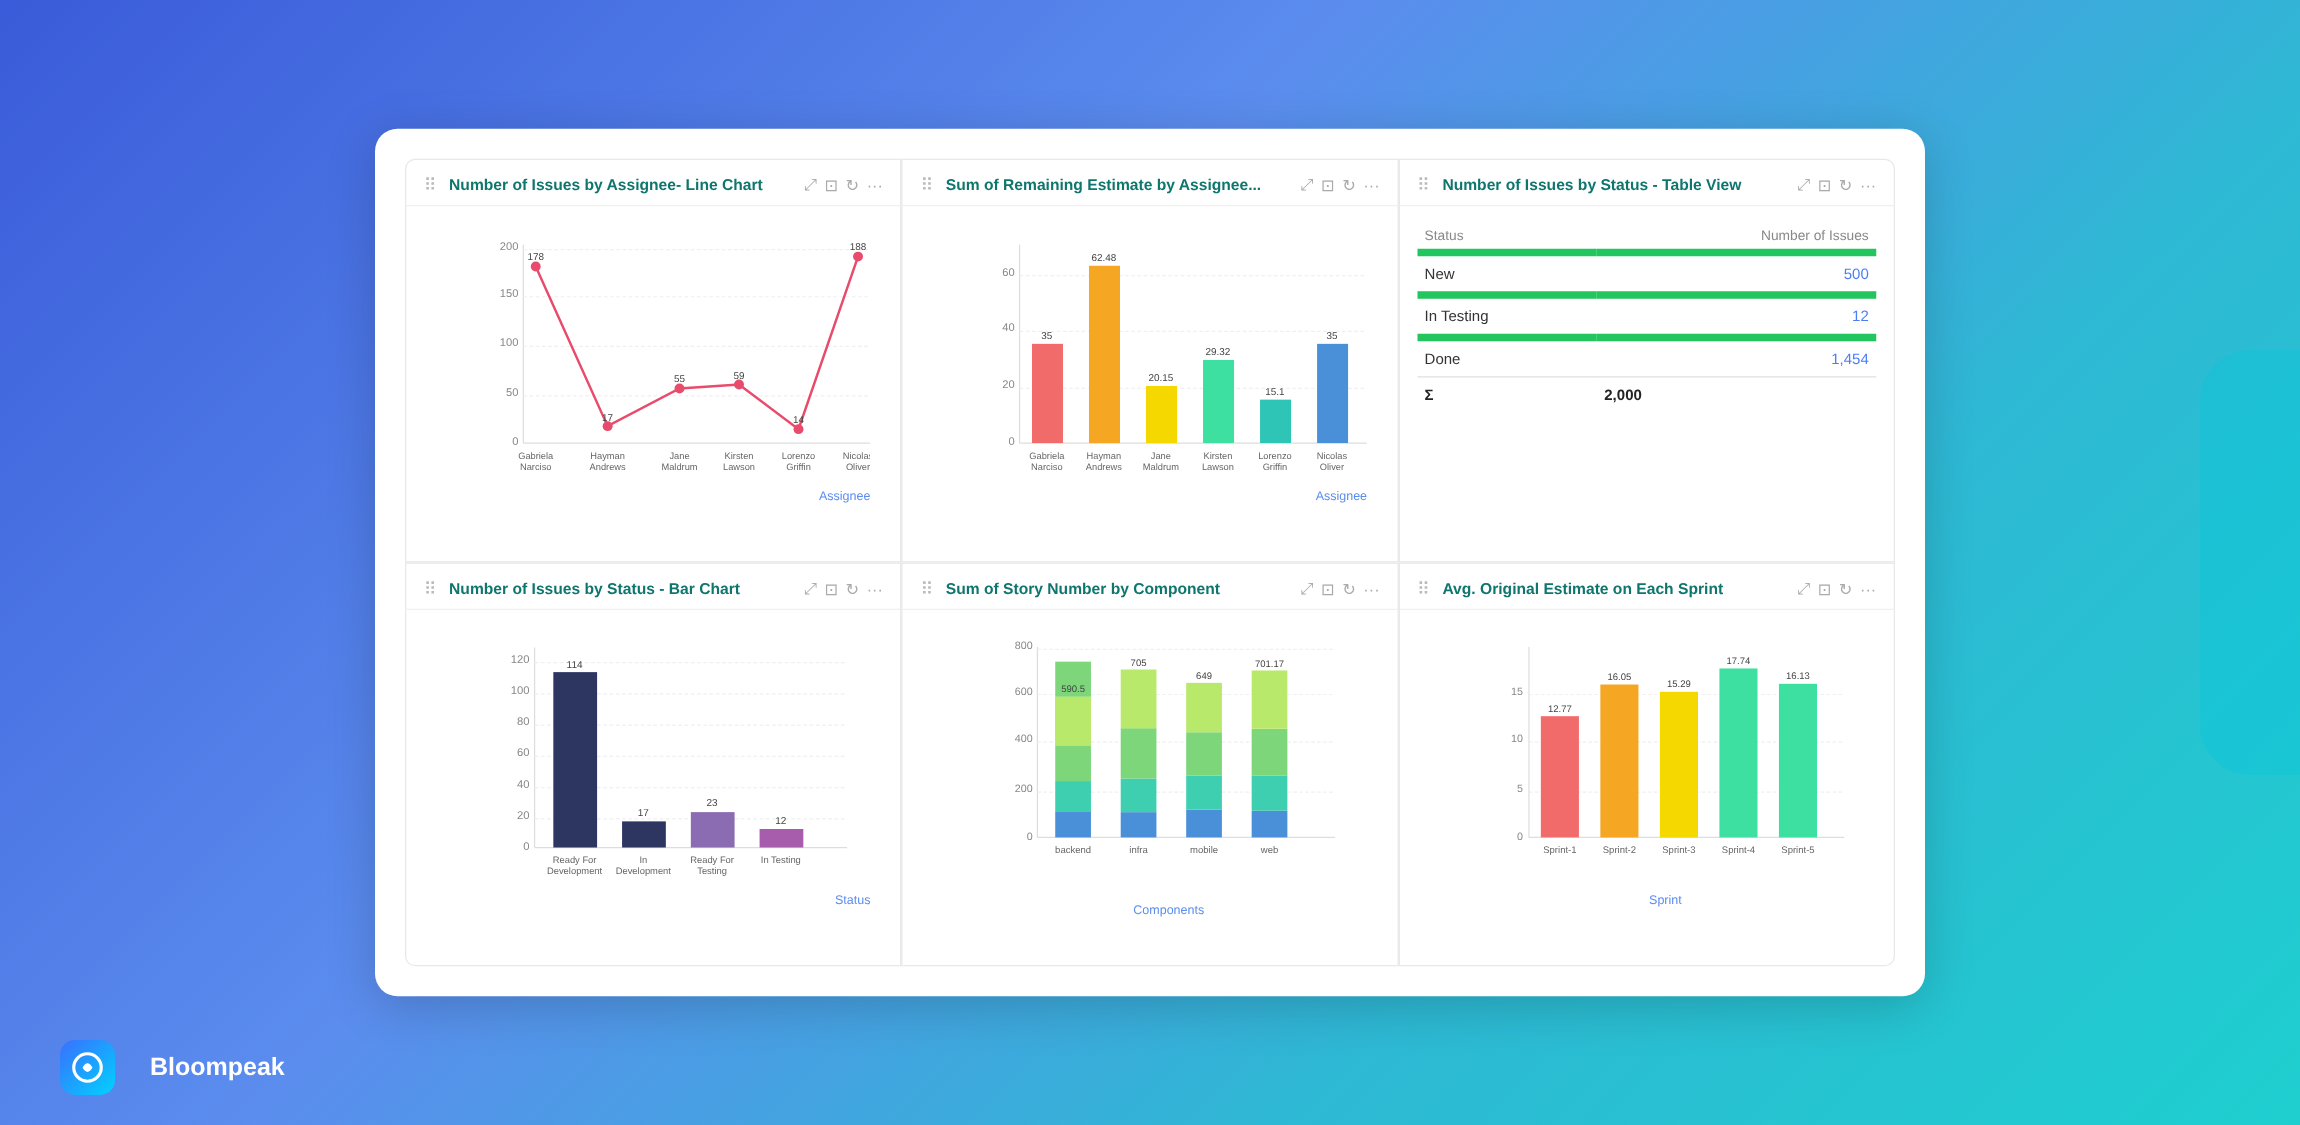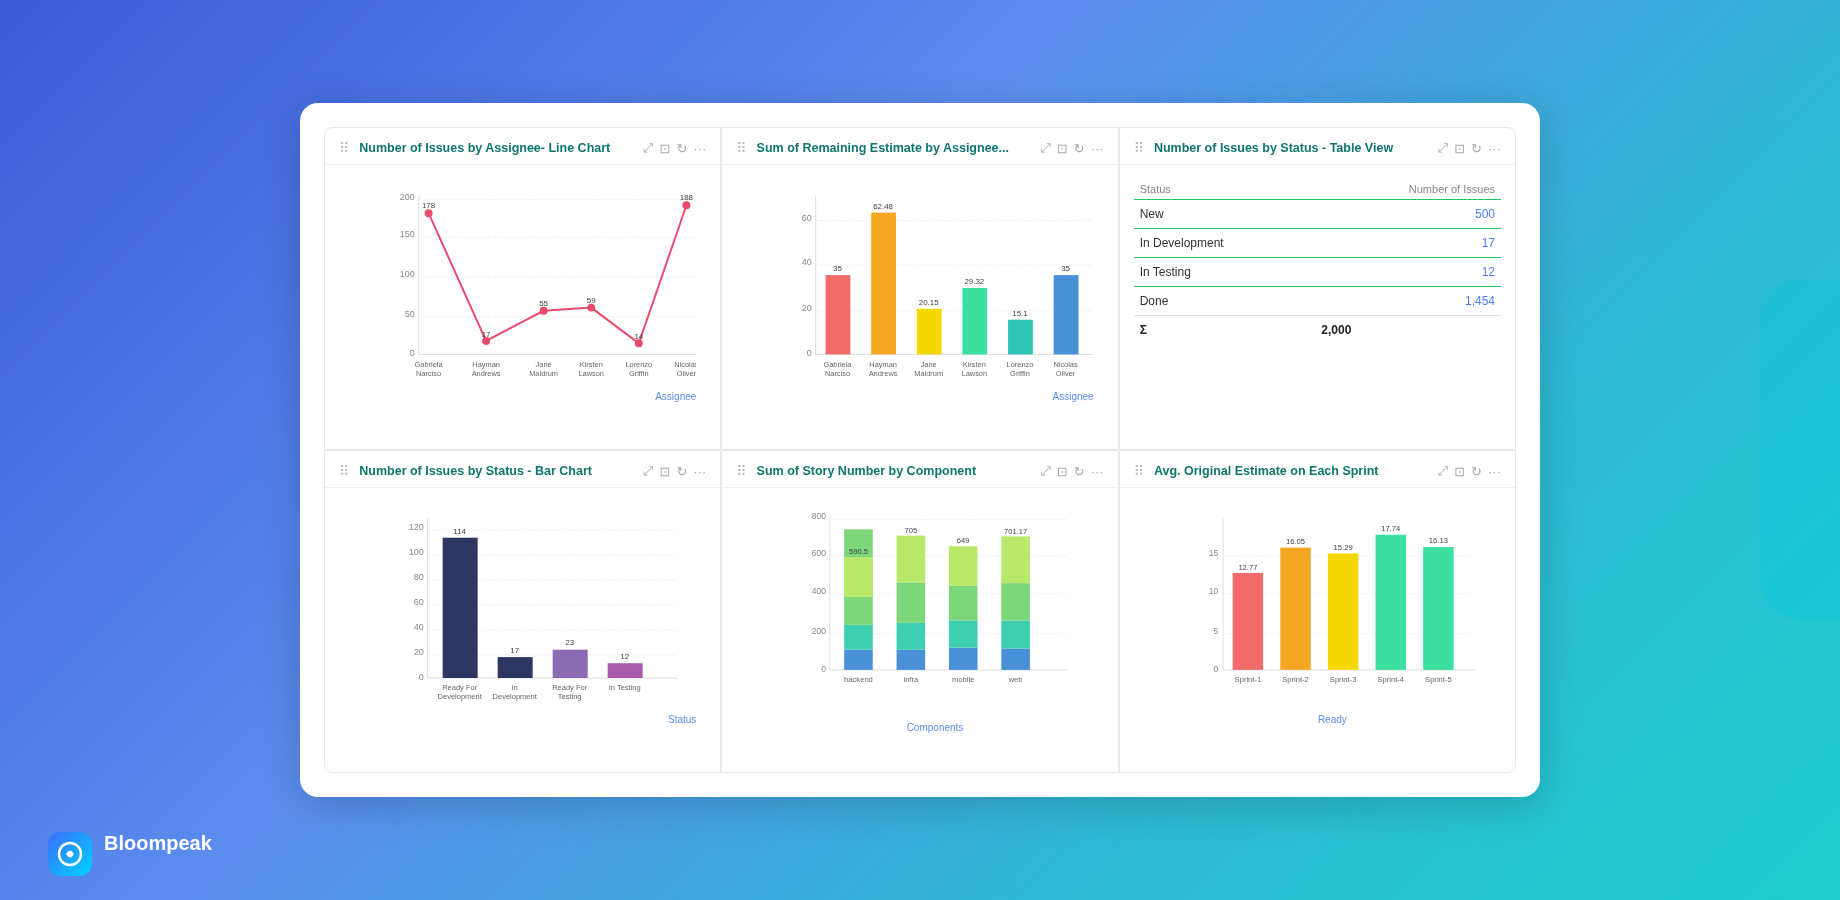--- a/index.html
+++ b/index.html
@@ -91,21 +91,21 @@
     .status-table thead th {
       color: #888;
       font-weight: 500;
       padding: 4px 6px;
       text-align: left;
       font-size: 11px;
     }
     .status-table thead th:last-child { text-align: right; }
     .status-table tbody td {
       padding: 7px 6px;
-      border-top: 1px solid #22c55e;
+      border-top: 6px solid #22c55e;
       color: #333;
     }
     .status-table tbody td:last-child {
       text-align: right;
       color: #4a7ef5;
       font-weight: 500;
     }
     .status-table tfoot td {
       padding: 7px 6px;
       border-top: 1px solid #e0e0e0;
@@ -120,21 +120,22 @@
       height: 260px;
       padding: 10px 10px 50px 40px;
     }
 
     
     .brand-footer {
       position: fixed;
       bottom: 24px;
       left: 48px;
       display: flex;
-      gap: 12px;
+      align-items: center;
+      gap: 28px;
     }
     .brand-logo {
       width: 44px;
       height: 44px;
       border-radius: 12px;
       background: linear-gradient(135deg, #3a6fff, #00d2ff);
       display: flex;
       align-items: center;
       justify-content: center;
     }
@@ -301,24 +302,20 @@
         <thead>
           <tr>
             <th>Status</th>
             <th>Number of Issues</th>
           </tr>
         </thead>
         <tbody>
           <tr>
             <td>New</td>
             <td>500</td>
-          </tr>
-          <tr>
-            <td>In Development</td>
-            <td>17</td>
           </tr>
           <tr>
             <td>In Testing</td>
             <td>12</td>
           </tr>
           <tr>
             <td>Done</td>
             <td>1,454</td>
           </tr>
         </tbody>
@@ -495,21 +492,21 @@
           <rect x="255" y="41" width="32" height="129" fill="#3de0a0"></rect>
           <text x="271" y="37" font-size="8" fill="#444" text-anchor="middle">16.13</text>
 
           <text x="71" y="183" font-size="8" fill="#666" text-anchor="middle">Sprint-1</text>
           <text x="121" y="183" font-size="8" fill="#666" text-anchor="middle">Sprint-2</text>
           <text x="171" y="183" font-size="8" fill="#666" text-anchor="middle">Sprint-3</text>
           <text x="221" y="183" font-size="8" fill="#666" text-anchor="middle">Sprint-4</text>
           <text x="271" y="183" font-size="8" fill="#666" text-anchor="middle">Sprint-5</text>
           <text x="-90" y="12" font-size="7.5" fill="#666" transform="rotate(-90,12,90)" text-anchor="middle">Average of Original Estimate (hours)</text>
         </svg>
-        <div class="axis-label-x" style="text-align:center;font-size:10px;color:#5b8dee;">Ready</div>
+        <div class="axis-label-x" style="text-align:center;font-size:10px;color:#5b8dee;">Sprint</div>
       </div>
     </div>
   </div>
 
 </div>
 
 <div class="brand-footer">
   <div class="brand-logo">
     <svg width="28" height="28" viewBox="0 0 28 28">
       <circle cx="14" cy="14" r="11" fill="none" stroke="white" stroke-width="2.5"></circle>

